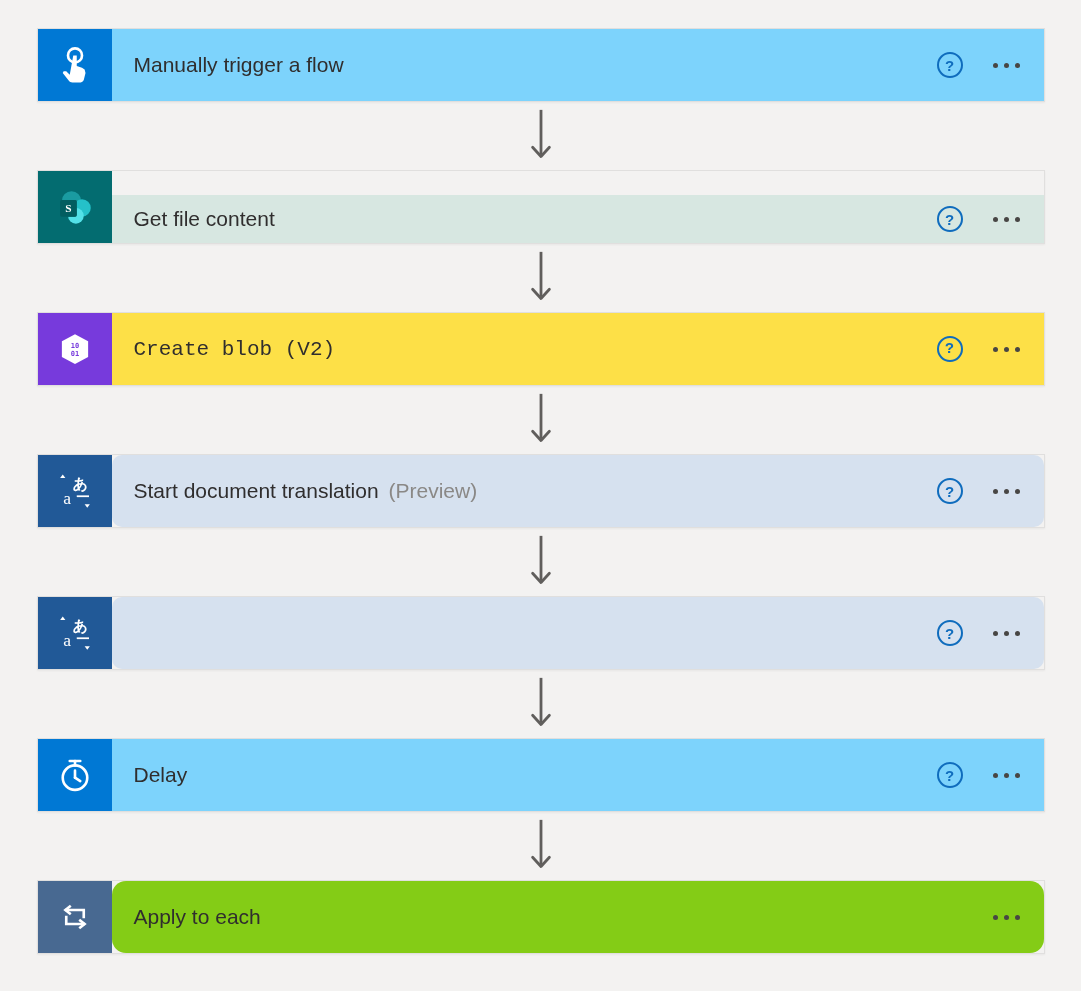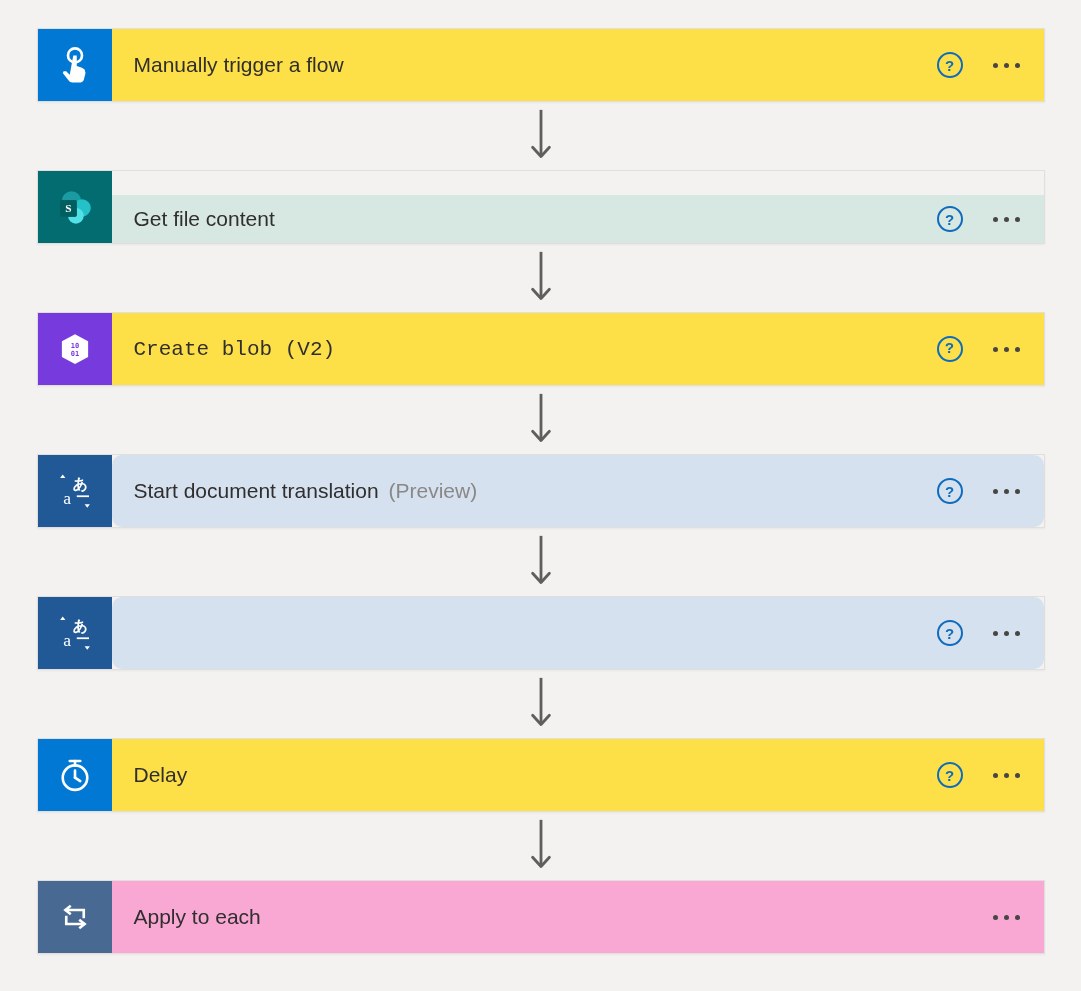--- a/index.html
+++ b/index.html
@@ -77,29 +77,29 @@
     height: 68px;
     display: flex;
     align-items: center;
     justify-content: center;
     flex-direction: column;
   }
   .arrow svg { display: block; }
 
   
   .ic-blue      { background:#0078d4; }
-  .bd-blue      { background:#fde047; }
+  .bd-blue      { background:#7dd3fc; }
   .ic-teal      { background:#036c70; }
   .bd-teal      { background:#d7e7e1;margin-top:24px; }
   .ic-purple    { background:#773adc; }
   .bd-purple    { background:#fde047;font-family:Liberation Mono, monospace; }
   .ic-navy      { background:#215997; }
   .bd-navy      { background:#d6e1ef;border-radius:10px; }
   .ic-slate     { background:#486991; }
-  .bd-slate     { background:#f9a8d4; }
+  .bd-slate     { background:#84cc16;border-radius:14px; }
 
   .step-icon svg { width: 42px; height: 42px; }
 </style>
 </head>
 <body>
 
 <div class="canvas" id="canvas">
     <div class="step">
       <div class="step-icon ic-blue">
         <svg>

